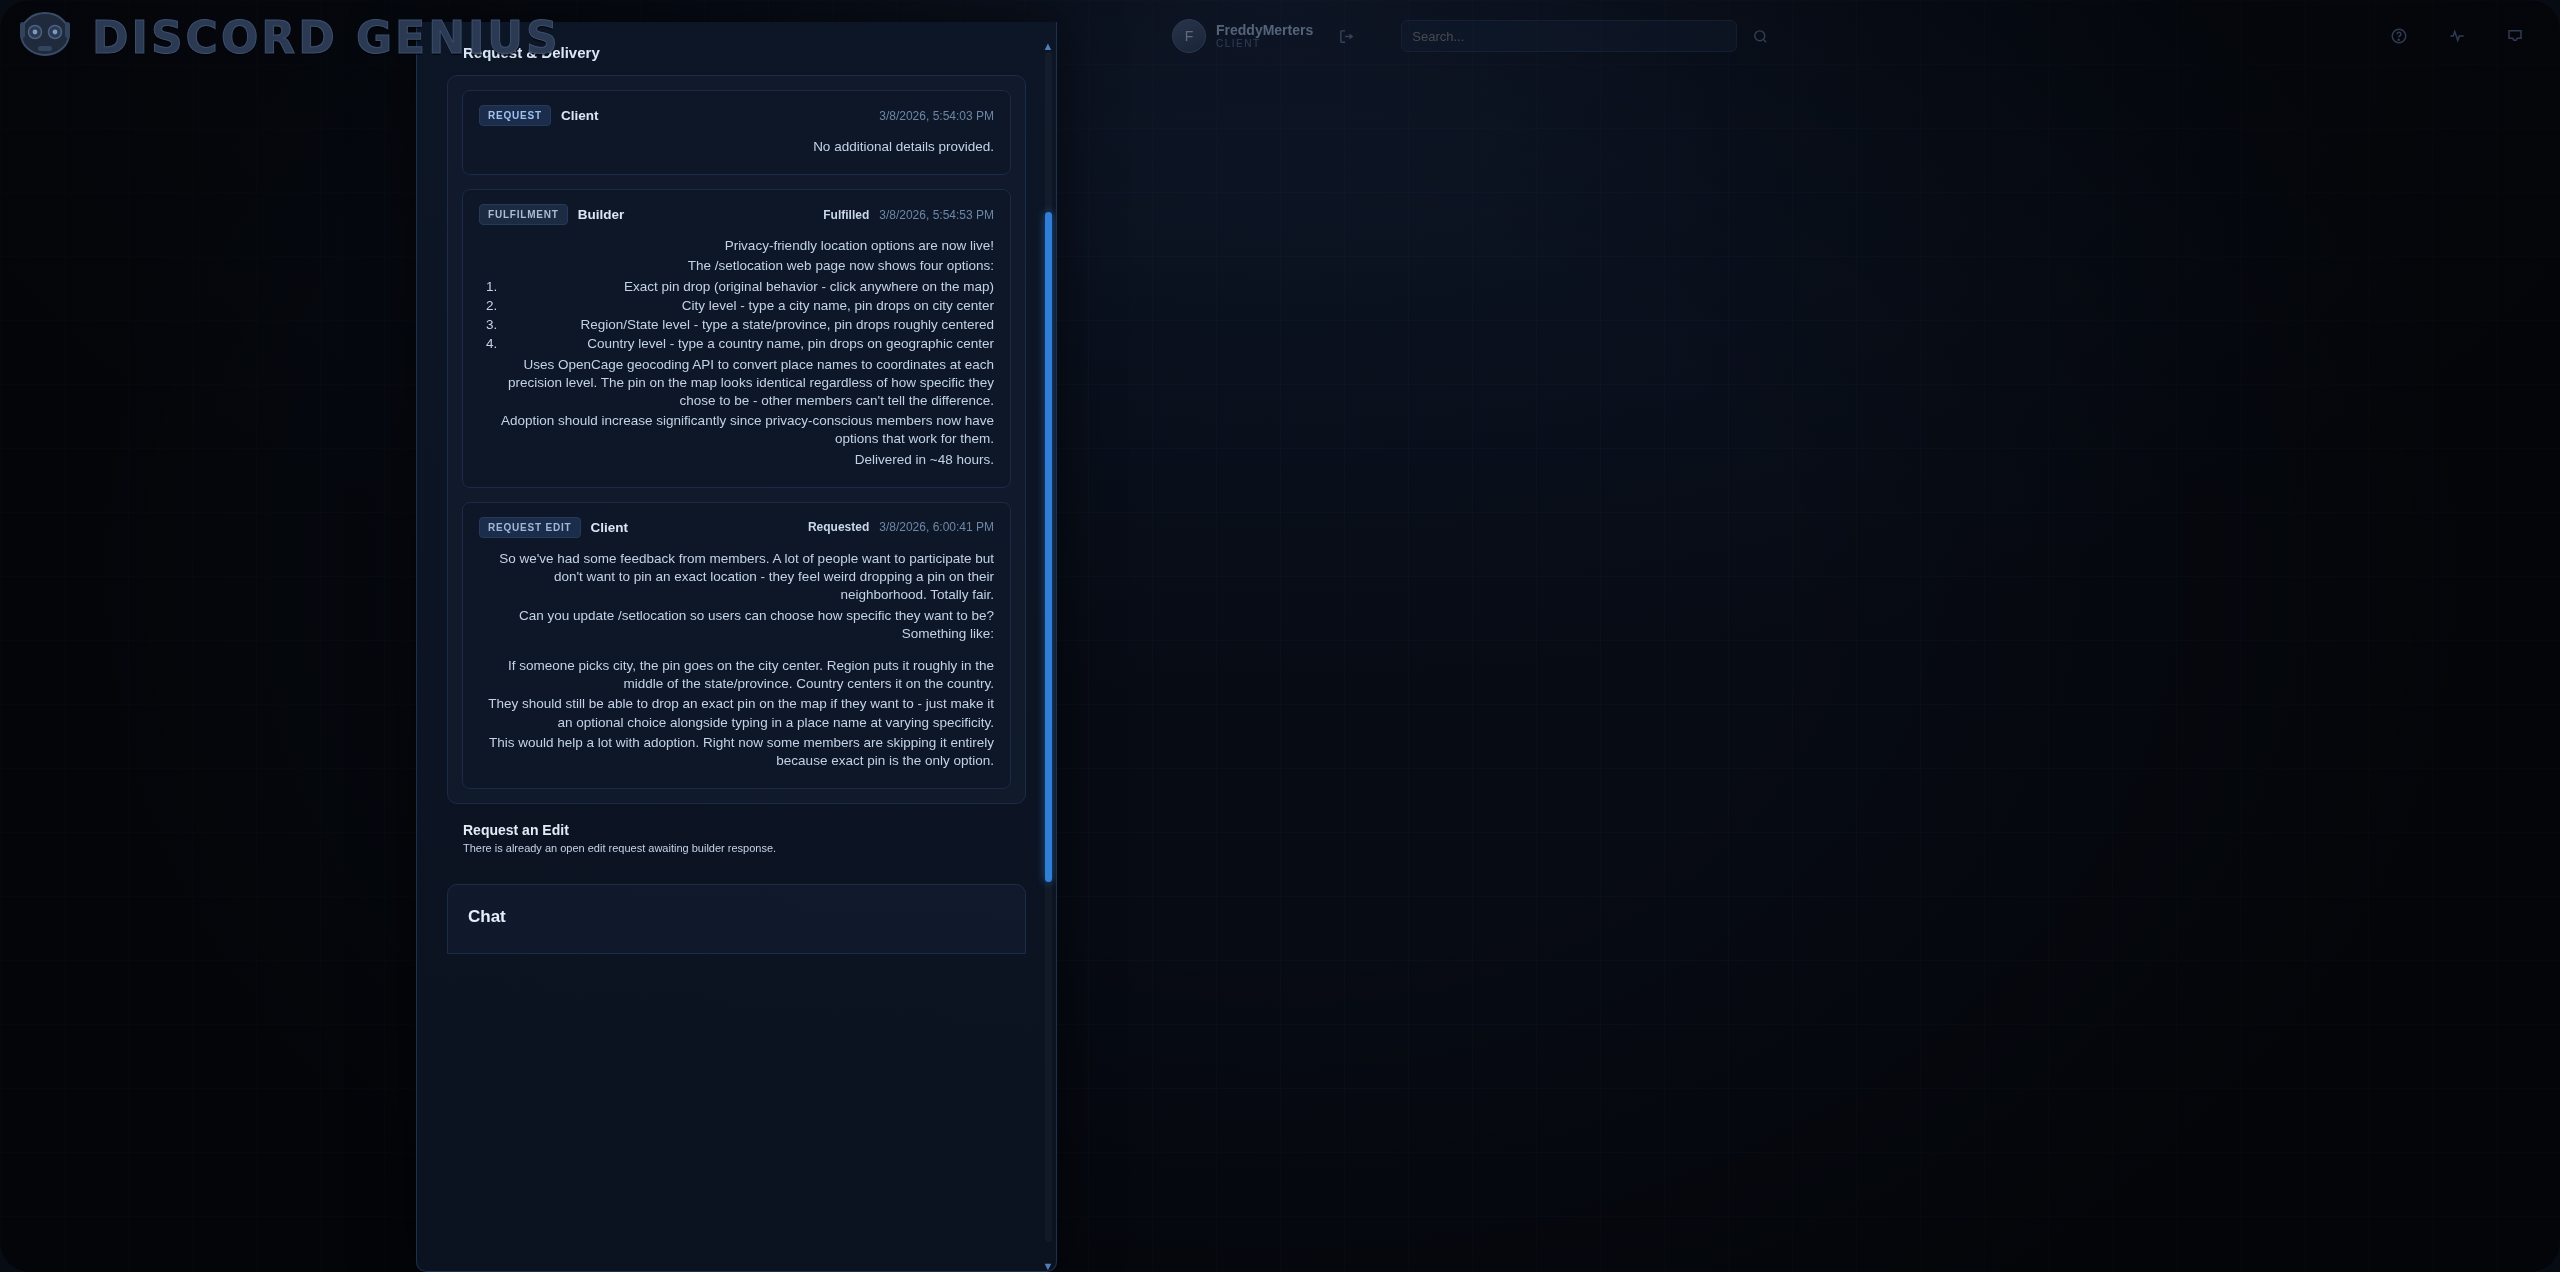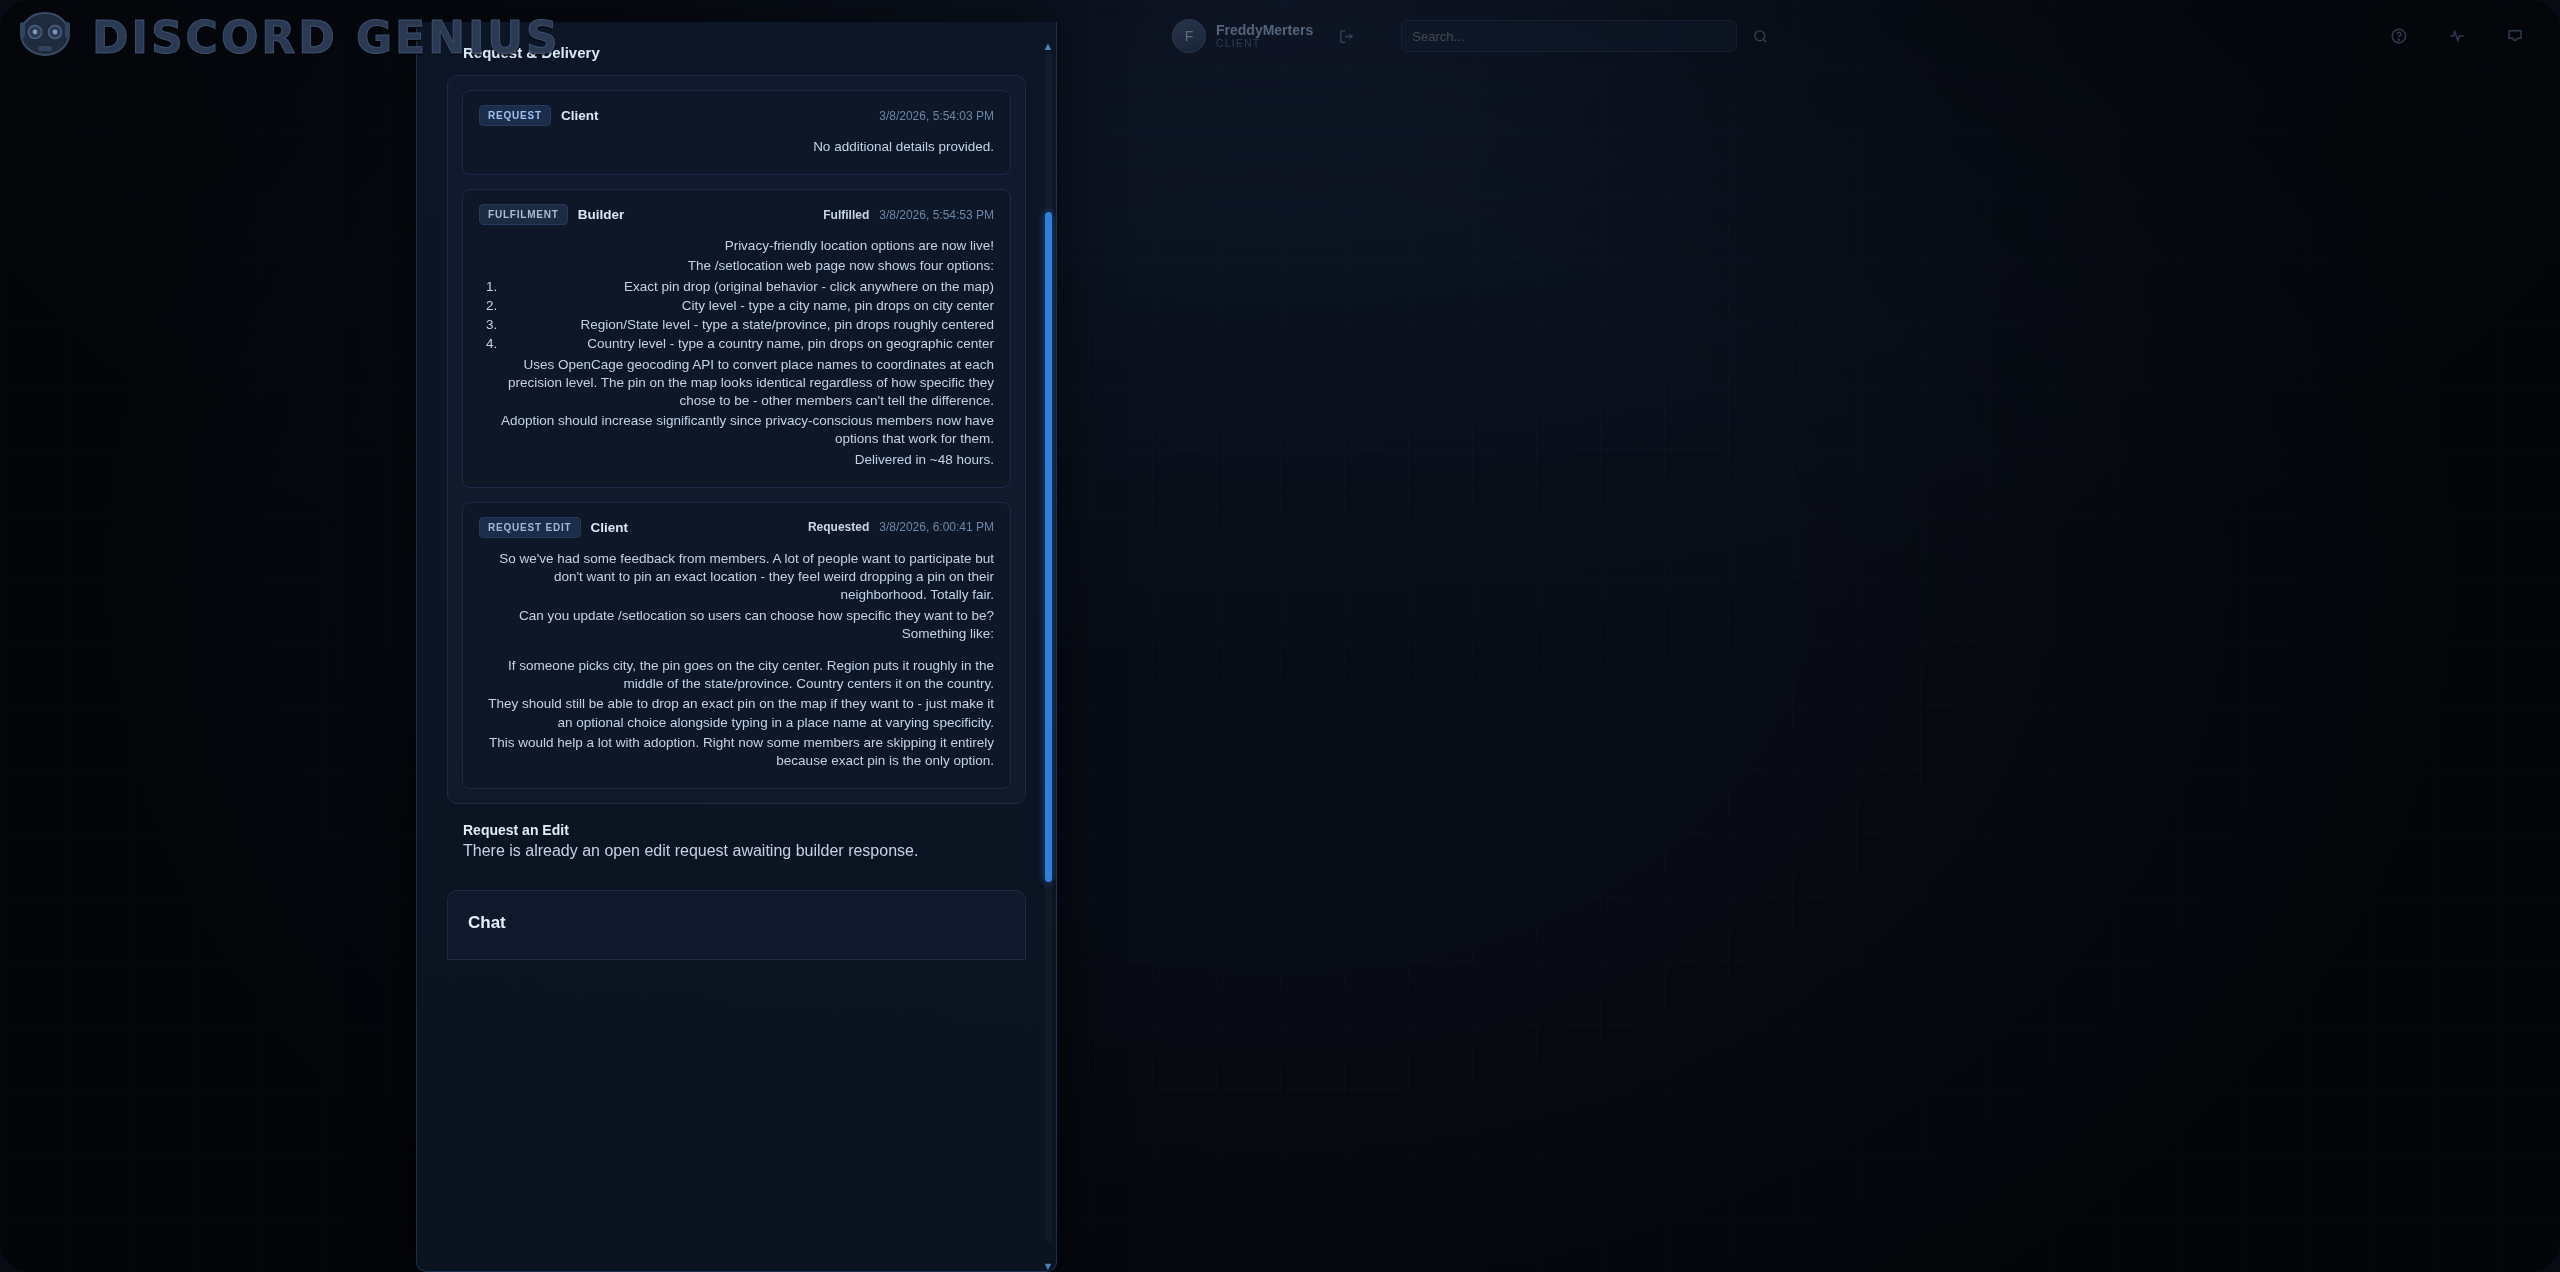--- a/index.html
+++ b/index.html
@@ -215,21 +215,21 @@
   .edit-foot {
     padding: 18px 46px 0 46px;
   }
   .edit-foot h4 {
     font-size: 14px;
     font-weight: 700;
     color: #e2ebf7;
     margin-bottom: 4px;
   }
   .edit-foot p {
-    font-size: 16px;
+    font-size: 11px;
     color: #c3d2e6;
   }
 
   .chat-card {
     margin: 30px 30px 0 30px;
     background: rgba(17,28,47,0.8);
     border: 1px solid #1b2c49;
     border-radius: 10px 10px 0 0;
     padding: 22px 20px 26px 20px;
   }

